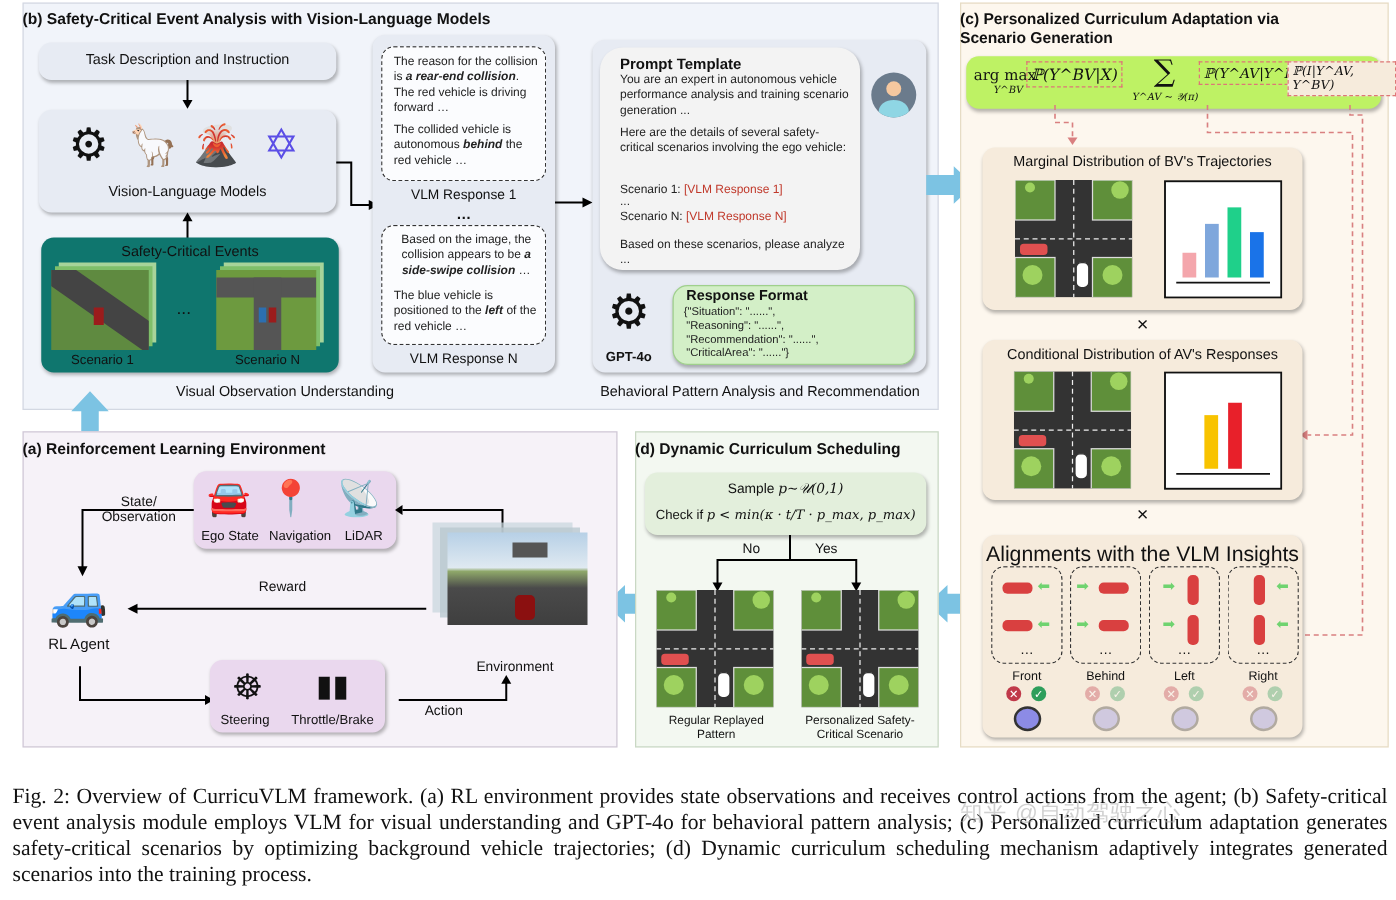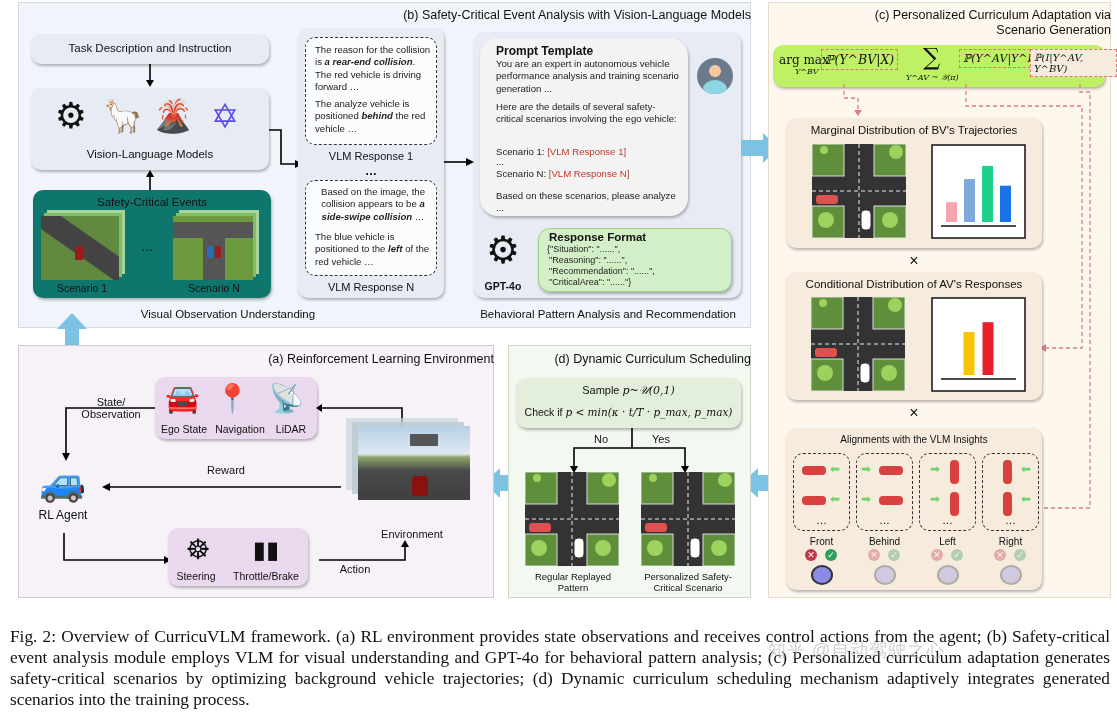--- a/index.html
+++ b/index.html
@@ -4,21 +4,21 @@
 <style>
   * { box-sizing: border-box; margin: 0; padding: 0; }
   body { width: 1117px; height: 720px; background: #ffffff; position: relative; overflow: hidden;
          font-family: "Liberation Sans", sans-serif; color: #111; }
   .abs { position: absolute; }
   .panel { position: absolute; border: 1px solid #c9ccd4; }
   .panel-b { left: 18px; top: 2px; width: 733px; height: 326px; background: #f1f4fa; border-color: #d3d8e2; }
   .panel-c { left: 768px; top: 2px; width: 343px; height: 596px; background: #fdf7ee; border-color: #e6dcc5; }
   .panel-a { left: 18px; top: 345px; width: 476px; height: 253px; background: #f6f2f8; border-color: #cfc8d6; }
   .panel-d { left: 508px; top: 345px; width: 243px; height: 253px; background: #f3f8f1; border-color: #c9d8c4; }
-  .ptitle { position: absolute; font-weight: normal; font-size: 12.5px; text-align: right; }
+  .ptitle { position: absolute; font-weight: bold; font-size: 12.5px; text-align: left; }
   .box { position: absolute; border-radius: 10px; box-shadow: 1px 2px 3px rgba(0,0,0,0.28); }
   .lbl { position: absolute; font-size: 11px; text-align: center; white-space: nowrap; }
   .dash { position: absolute; border: 1.6px dashed #333; border-radius: 10px; background: #fbfcfe; }
   .resp { position: absolute; font-size: 9.6px; line-height: 12.4px; color: #222; }
   .resp b { font-style: italic; }
   .arrowsvg { position: absolute; overflow: visible; }
   .cap { position: absolute; left: 10px; top: 626px; width: 1100px; font-family: "Liberation Serif", serif;
          font-size: 17.3px; line-height: 21px; text-align: justify; color: #111; }
   .watermark { position: absolute; left: 768px; top: 638px; font-size: 18px; color: rgba(170,170,170,0.55);
                letter-spacing: 1px; white-space: nowrap; }
@@ -74,21 +74,21 @@
   <polyline points="0,2 12,2 12,36 28,36" fill="none" stroke="#000" stroke-width="1.6"></polyline>
     <polygon points="26,32 34,36 26,40" fill="#000"></polygon>
 </svg>
 
 <div class="box" style="left:298px;top:28px;width:146px;height:270px;background:#e7ebf3;"></div>
 <div class="dash" style="left:305px;top:37px;width:132px;height:108px;">
   <div class="resp" style="left:9px;top:6px;width:116px;">
     <span>The reason for the collision is </span><b>a rear-end collision</b><span>. The red vehicle is driving forward …</span>
   </div>
   <div class="resp" style="left:9px;top:60px;width:116px;">
-    <span>The analyze vehicle is positioned </span><b>behind</b><span> the red vehicle …</span>
+    <span>The collided vehicle is autonomous </span><b>behind</b><span> the red vehicle …</span>
   </div>
 </div>
 <div class="lbl" style="left:298px;top:150px;width:146px;font-size:11px;">VLM Response 1</div>
 <div class="lbl" style="left:298px;top:164px;width:146px;font-size:12px;font-weight:bold;">…</div>
 <div class="dash" style="left:305px;top:180px;width:132px;height:96px;">
   <div class="resp" style="left:9px;top:5px;width:116px;text-align:center;">
     <span>Based on the image, the collision appears to be </span><b>a side-swipe collision</b><span> …</span>
   </div>
   <div class="resp" style="left:9px;top:50px;width:116px;">
     <span>The blue vehicle is positioned to the </span><b>left</b><span> of the red vehicle …</span>
@@ -218,21 +218,21 @@
 <svg class="abs" style="left:931px;top:297px;" width="95" height="95">
     <rect x="1" y="1" width="93" height="93" fill="#fff" stroke="#111" stroke-width="1.5"></rect>
     <rect x="32.5" y="35.1" width="11" height="42.9" fill="#f8c300"></rect>
     <rect x="51.5" y="25.199999999999996" width="11" height="52.800000000000004" fill="#e8202a"></rect>
     <line x1="10" x2="85" y1="82" y2="82" stroke="#111" stroke-width="1.4"></line>
   </svg>
 
 <div class="lbl" style="left:786px;top:404px;width:256px;font-size:16px;">×</div>
 
 <div class="box" style="left:786px;top:428px;width:256px;height:162px;background:#f6ebdc;">
-  <div class="lbl" style="left:0;top:6px;width:256px;font-size:10px;text-align:center;">Alignments with the VLM Insights</div>
+  <div class="lbl" style="left:0;top:6px;width:256px;font-size:17px;text-align:center;">Alignments with the VLM Insights</div>
 </div>
 <div id="align-cells">
     <div class="dash" style="left: 793px; top: 453px; width: 57px; height: 78px; background: transparent;">
       <div style="position: absolute; left: 8px; top: 12px; width: 24px; height: 9px; background: rgb(217, 64, 64); border-radius: 4px;"></div>
       <div style="position: absolute; left: 36px; top: 8px; color: rgb(111, 211, 111); font-size: 12px;">⬅</div>
       <div style="position: absolute; left: 8px; top: 42px; width: 24px; height: 9px; background: rgb(217, 64, 64); border-radius: 4px;"></div>
       <div style="position: absolute; left: 36px; top: 38px; color: rgb(111, 211, 111); font-size: 12px;">⬅</div>
       <div style="position: absolute; left: 0px; width: 55px; top: 60px; text-align: center; font-size: 11px;">…</div>
     </div>
     <div class="lbl" style="left: 793px; top: 536px; width: 57px; font-size: 10px;">Front</div>

